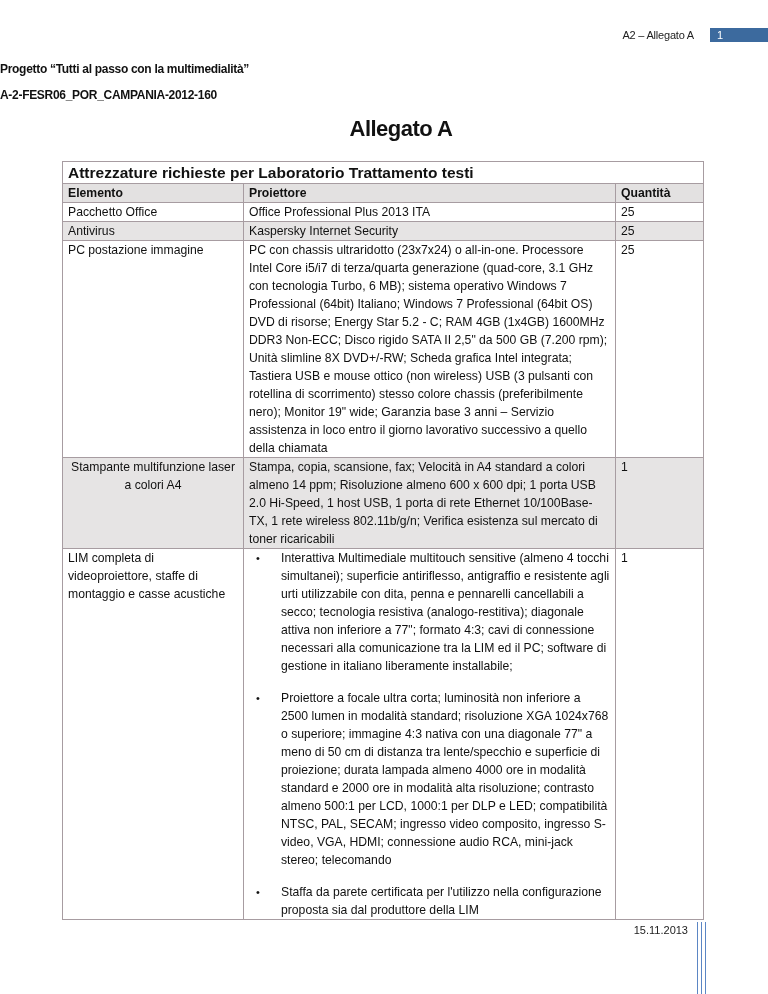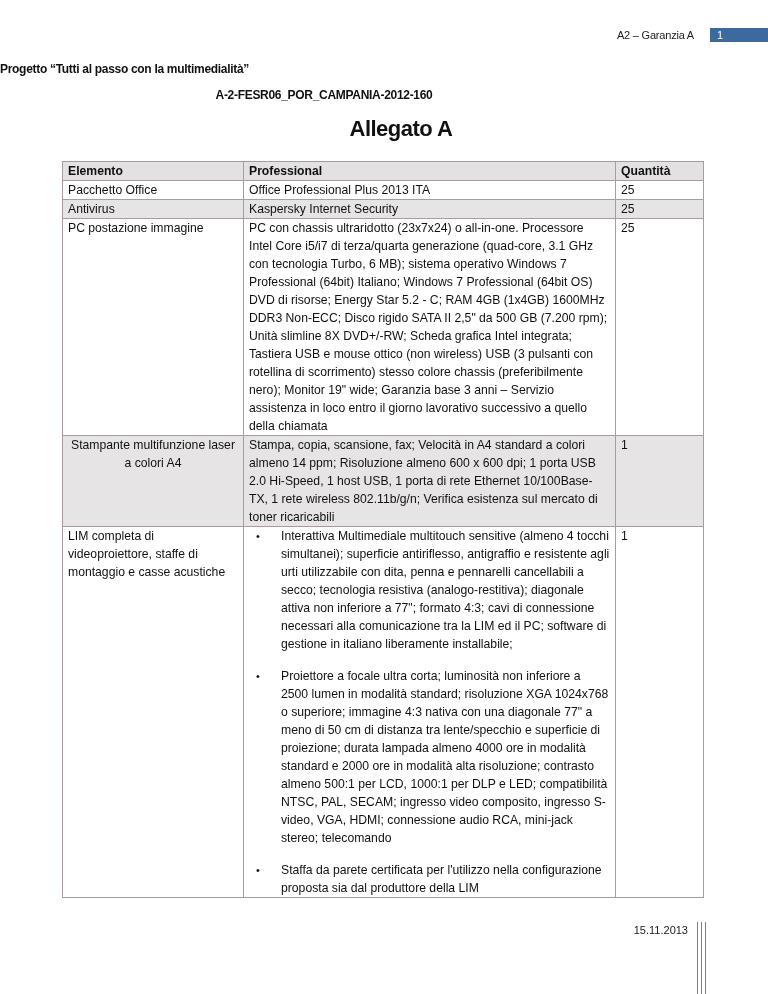--- a/index.html
+++ b/index.html
@@ -15,21 +15,21 @@
   .hdr-box {
     position: absolute; top: 28px; left: 710px; right: 0; height: 14px;
     background: #3c6a9e; color: #fff; font-size: 11px; line-height: 14px;
     padding-left: 7px; box-sizing: border-box;
   }
   .proj-title {
     position: absolute; top: 62px; left: 0; width: 768px; text-align: left;
     font-size: 12px; font-weight: bold; letter-spacing: -0.3px;
   }
   .proj-code {
-    position: absolute; top: 88px; left: 0; width: 648px; text-align: center;
+    position: absolute; top: 88px; left: 0; width: 648px; 
     font-size: 12px; font-weight: bold; letter-spacing: -0.3px;
   }
   .doc-title {
     position: absolute; top: 116px; left: 17px; width: 768px; text-align: center;
     font-size: 22px; font-weight: bold; letter-spacing: -0.5px;
   }
   table.eq {
     position: absolute; top: 161px; left: 62px; width: 642px;
     border-collapse: collapse; font-size: 12.2px; line-height: 18px;
     border: 1px solid #a79ca1;
@@ -58,34 +58,37 @@
   .footer-lines {
     position: absolute; top: 922px; left: 697px; width: 9px; height: 72px;
   }
   .footer-lines span {
     position: absolute; top: 0; bottom: 0; width: 1px; background: #5b86c4;
   }
 </style>
 </head>
 <body>
 
-<div class="hdr-text">A2 – Garanzia A</div>
+<div class="hdr-text">A2 – Allegato A</div>
 <div class="hdr-box">
   <span>1</span>
 </div>
 
 <div class="proj-title">Progetto “Tutti al passo con la multimedialità”</div>
 <div class="proj-code">A-2-FESR06_POR_CAMPANIA-2012-160</div>
 <div class="doc-title">Allegato A</div>
 
 <table class="eq">
   <tbody>
+      <tr class="title-row">
+    <th colspan="3">Attrezzature richieste per Laboratorio Trattamento testi</th>
+  </tr>
   <tr class="col-head">
     <th class="c1">Elemento</th>
-    <th class="c2">Professional</th>
+    <th class="c2">Proiettore</th>
     <th class="c3">Quantità</th>
   </tr>
   <tr>
     <td>Pacchetto Office</td>
     <td>Office Professional Plus 2013 ITA</td>
     <td>25</td>
   </tr>
   <tr class="shade">
     <td>Antivirus</td>
     <td>Kaspersky Internet Security</td>

